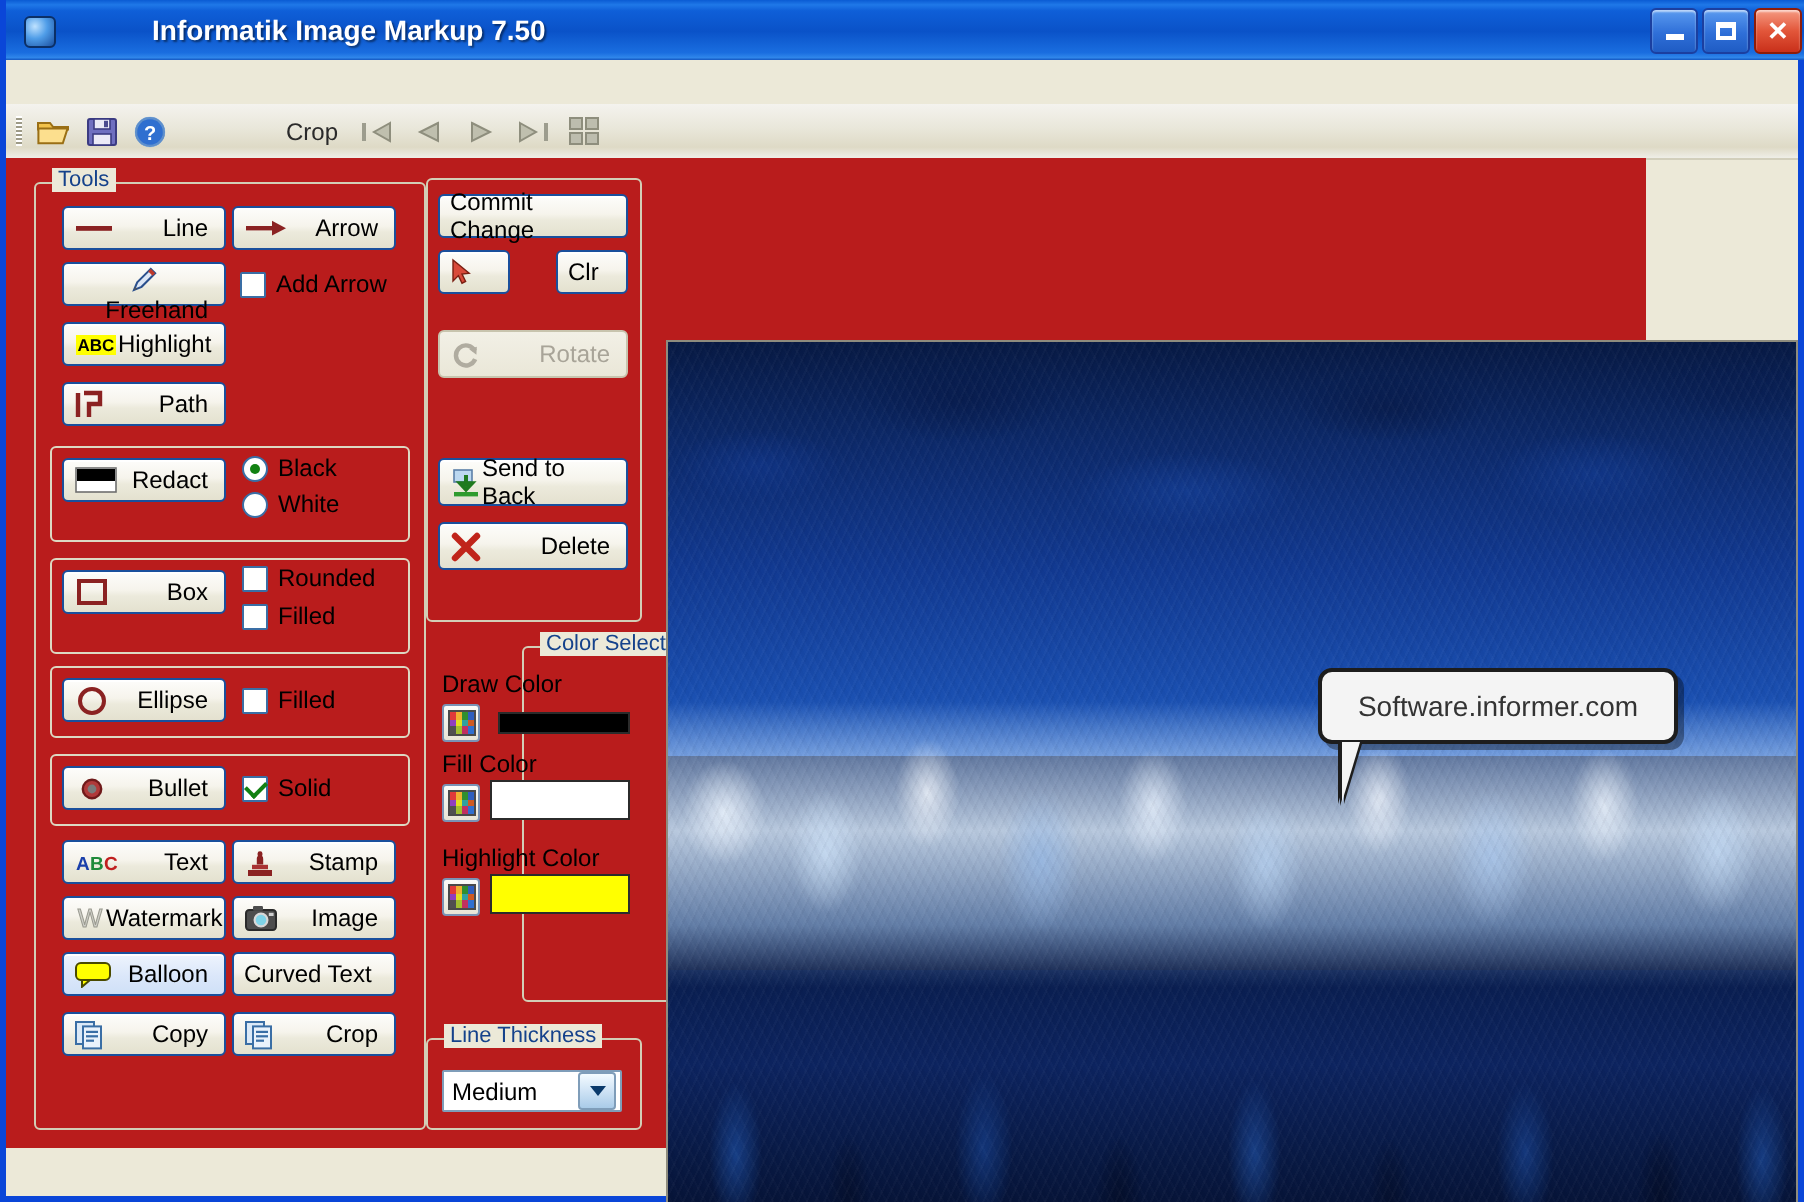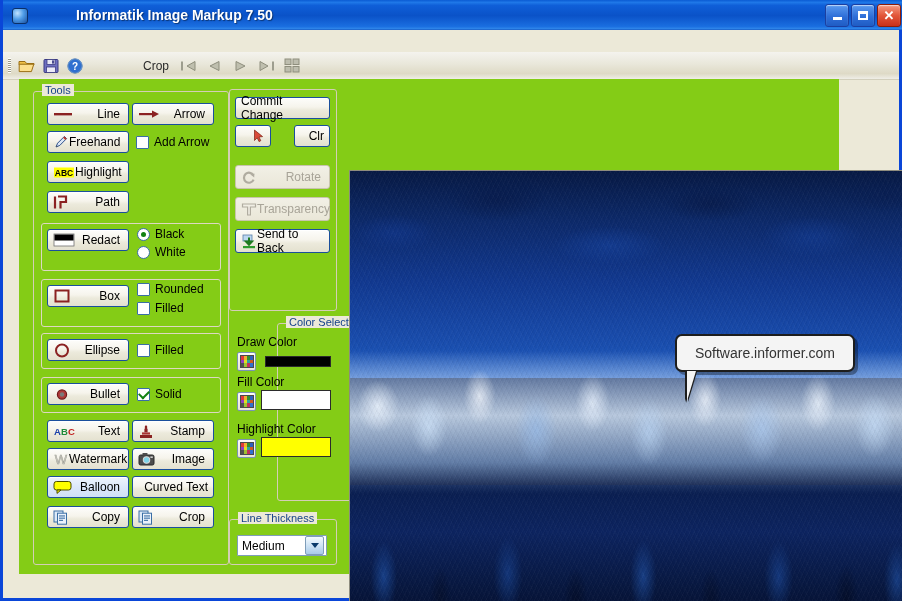--- a/index.html
+++ b/index.html
@@ -62,21 +62,21 @@
     background:linear-gradient(to bottom,#f4f3ee 0%,#e9e7da 45%,#dedac6 80%,#efeee7 100%);
     border-bottom:1px solid #d2cfbc;
     display:flex;align-items:center;
   }
   .grip{width:3px;height:15px;margin-left:5px;margin-right:4px;
     background:repeating-linear-gradient(to bottom,#fff 0 1px,#9d9a86 1px 2px);}
   .tbtn{width:24px;height:22px;display:flex;align-items:center;justify-content:center;}
   .tbl{font-size:12px;color:#2a2a2a;margin-left:56px;margin-right:6px;}
   .nav{width:20px;height:20px;display:flex;align-items:center;justify-content:center;margin:0 3px;}
   
-  .client{position:absolute;left:16px;top:79px;width:820px;height:495px;background:#84cc16;}
+  .client{position:absolute;left:0;top:79px;width:820px;height:495px;background:#b91c1c;}
   
   .group{
     position:absolute;box-sizing:border-box;
     border:1px solid #d3ceb6;border-radius:3px;background:transparent;
   }
   .group > .gtitle{
     position:absolute;top:-8px;left:8px;background:#ece9d8;
     padding:0 3px;color:#15428b;font-size:11px;white-space:nowrap;
   }
   .subgroup{
@@ -88,21 +88,21 @@
     position:absolute;box-sizing:border-box;
     background:linear-gradient(to bottom,#fdfdfb 0%,#f6f4ec 45%,#eceadc 60%,#e4e1cf 100%);
     border:1px solid #1a4f9c;border-radius:3px;
     display:flex;align-items:center;
     font-size:12px;color:#000;cursor:default;
     box-shadow:inset 0 1px 0 #fff;
     padding:0 5px;
   }
   .btn .lbl{margin-left:auto;padding-right:3px;}
   .btn .ico{flex:0 0 auto;display:flex;align-items:center;justify-content:center;}
-  .btn.center{justify-content:flex-end;}
+  .btn.center{justify-content:flex-start;}
   .btn.center .lbl{margin-left:0;padding-right:0;}
   .btn.disabled{
     border:1px solid #c8c4ae;color:#a8a498;
     background:linear-gradient(to bottom,#f2f0e6,#eae7d8);
     box-shadow:none;
   }
   .btn.active{
     background:linear-gradient(to bottom,#eef4fd 0%,#dbe7fa 55%,#cfe0f7 100%);
     border:1px solid #1a4f9c;
   }
@@ -305,21 +305,21 @@
     <div class="btn" style="left:113px;top:24px;width:82px;height:22px;">
       <span class="ico">
         <svg width="22" height="10" viewBox="0 0 22 10">
             <rect x="1" y="4" width="14" height="2.2" fill="#8b2222"></rect>
             <path d="M14 1.4 L21 5.1 L14 8.8 Z" fill="#8b2222"></path>
           </svg>
       </span>
       <span class="lbl">Arrow</span>
     </div>
 
-    <div class="btn" style="left:28px;top:52px;width:82px;height:22px;">
+    <div class="btn" style="left:28px;top:52px;width:82px;height:22px;flex-direction:column;">
       <span class="ico">
         <svg width="16" height="16" viewBox="0 0 16 16">
           <path d="M3 13 L4.6 9.2 L11.4 2.4 L13.6 4.6 L6.8 11.4 Z" fill="#dce6f5" stroke="#2a4f8c" stroke-width="1"></path>
           <path d="M11.4 2.4 L13.6 4.6 L12.3 5.9 L10.1 3.7 Z" fill="#c0392b"></path>
           <path d="M3 13 L4.6 12.4 L3.6 11.4 Z" fill="#555"></path>
         </svg>
       </span>
       <span class="lbl">Freehand</span>
     </div>
     <div class="cb" style="left:117px;top:56px;">
@@ -511,37 +511,37 @@
 
     <div class="btn disabled" style="left:216px;top:86px;width:95px;height:24px;">
       <span class="ico">
         <svg width="16" height="15" viewBox="0 0 16 15">
           <path d="M12.4 5.4 A5 5 0 1 0 12.6 9.6" fill="none" stroke="#b0aca0" stroke-width="2.2"></path>
           <path d="M9.6 4.6 L13.4 3.4 L13.2 7.4 Z" fill="#b0aca0"></path>
         </svg>
       </span>
       <span class="lbl">Rotate</span>
     </div>
-    <div class="btn disabled" style="left:216px;top:118px;width:95px;height:24px;">
-      <span class="ico">
-        <svg width="16" height="15" viewBox="0 0 16 15">
-          <path d="M1.5 2 H14.5 V5 H9.4 V13 H6.6 V5 H1.5 Z" fill="#f0eee4" stroke="#b0aca0" stroke-width="1.2"></path>
-        </svg>
-      </span>
-      <span class="lbl">Transparency</span>
-    </div>
     <div class="btn" style="left:216px;top:150px;width:95px;height:24px;">
       <span class="ico">
         <svg width="16" height="15" viewBox="0 0 16 15">
           <rect x="2" y="1" width="9" height="6" fill="#bcd8f0" stroke="#5a7fa8" stroke-width=".8"></rect>
           <path d="M8 3.5 V9 M5 7.6 L8 10.8 L11 7.6 Z" stroke="#1f7a1f" stroke-width="2" fill="#2e9b2e"></path>
           <rect x="2" y="12" width="12" height="2.2" fill="#2e9b2e"></rect>
         </svg>
       </span>
       <span class="lbl">Send to Back</span>
+    </div>
+    <div class="btn" style="left:216px;top:182px;width:95px;height:24px;">
+      <span class="ico">
+        <svg width="16" height="15" viewBox="0 0 16 15">
+          <path d="M2.5 2 L13.5 13 M13.5 2 L2.5 13" stroke="#c0241a" stroke-width="3.2" stroke-linecap="round"></path>
+        </svg>
+      </span>
+      <span class="lbl">Delete</span>
     </div>
 
     <div class="group" style="left:210px;top:244px;width:108px;height:178px;margin-left:48px;">
       <div class="gtitle">Color Selection</div>
     </div>
 
     <div class="clabel" style="left:218px;top:256px;">Draw Color</div>
     <div class="colorbtn" style="left:218px;top:273px;">
       <span class="palette">
         <i style="background:#e03a3a"></i>

